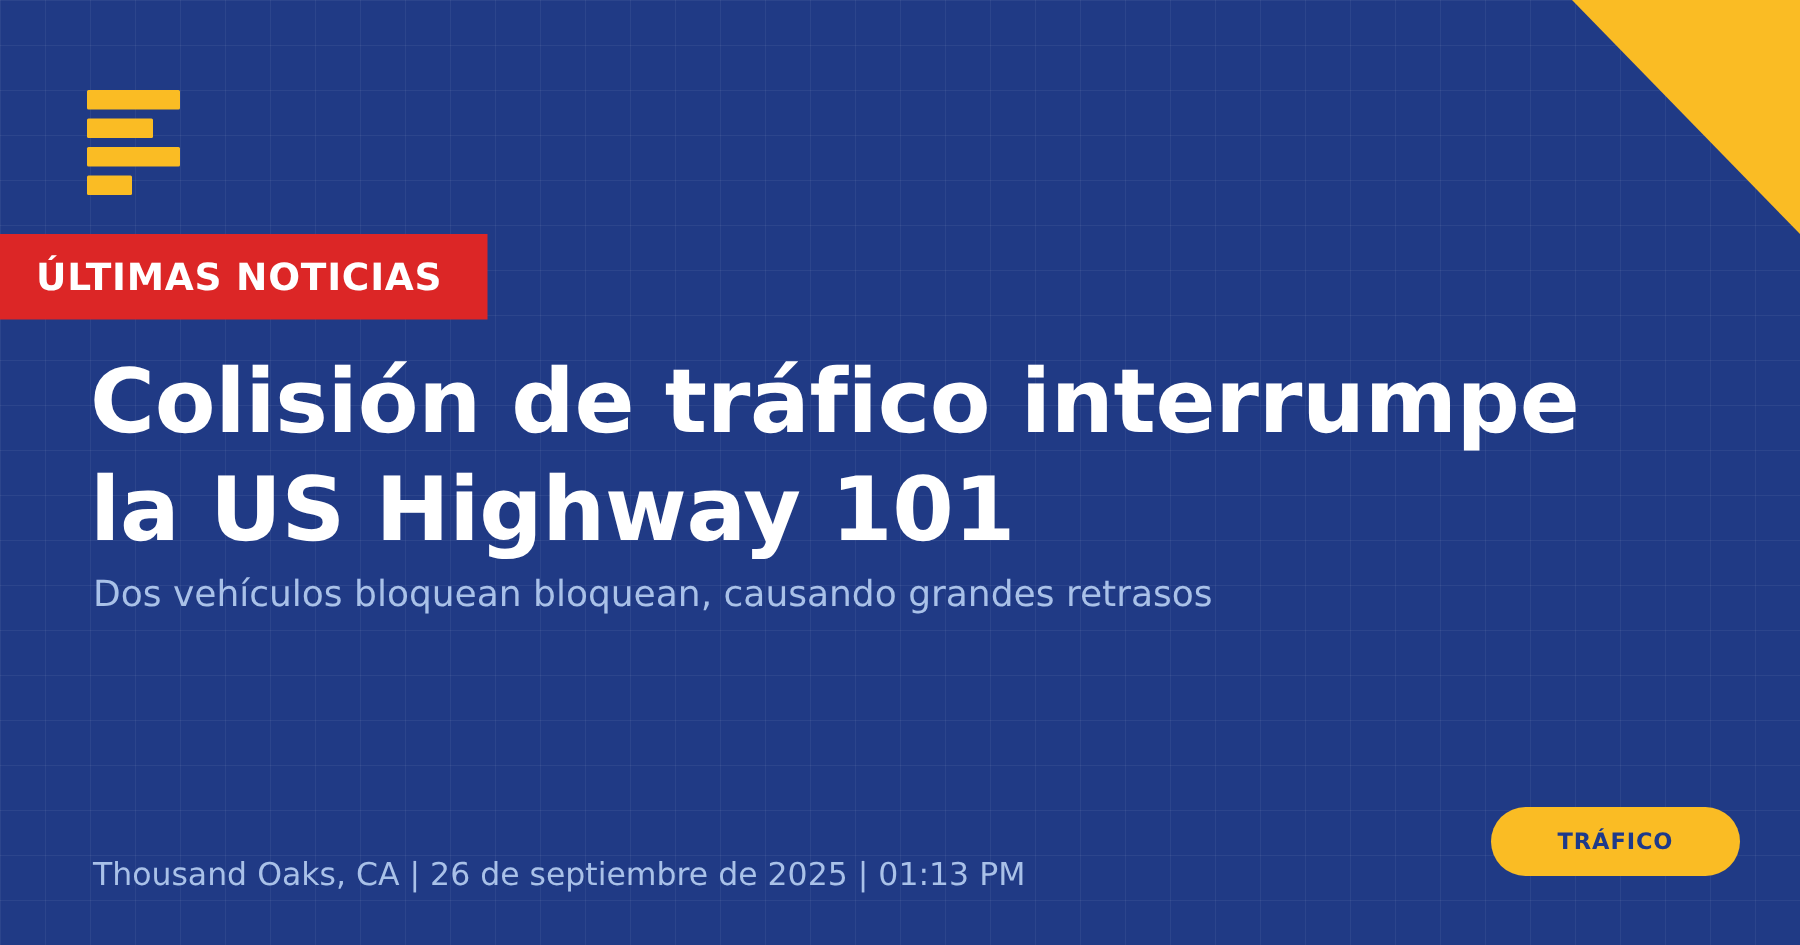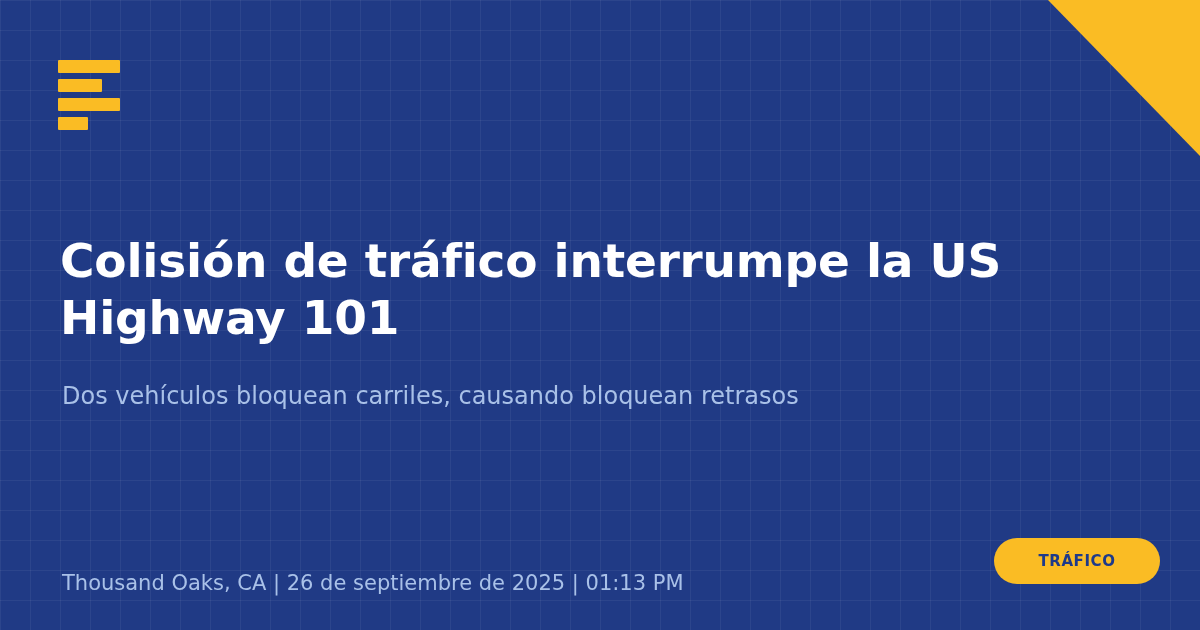--- a/index.html
+++ b/index.html
@@ -66,21 +66,21 @@
     line-height:1;
     white-space:nowrap;
   }
 
   
   .headline {
     position:absolute;
     left:60px; top:232px;
     width:1040px;
     color:#ffffff;
-    font-size:47px;
+    font-size:59px;
     font-weight:bold;
     line-height:1.22;
     letter-spacing:-0.2px;
   }
 
   
   .subtitle {
     position:absolute;
     left:62px; top:381px;
     width:1040px;
@@ -126,22 +126,23 @@
 
   <div class="corner-wedge"></div>
 
   <div class="logo">
     <div class="bar w1"></div>
     <div class="bar w2"></div>
     <div class="bar w3"></div>
     <div class="bar w4"></div>
   </div>
 
+  <div class="badge-breaking">ÚLTIMAS NOTICIAS</div>
 
   <h1 class="headline">Colisión de tráfico interrumpe la US Highway 101</h1>
 
-  <p class="subtitle">Dos vehículos bloquean carriles, causando bloquean retrasos</p>
+  <p class="subtitle">Dos vehículos bloquean bloquean, causando grandes retrasos</p>
 
   <div class="footer-meta">Thousand Oaks, CA | 26 de septiembre de 2025 | 01:13 PM</div>
 
   <div class="category-pill">TRÁFICO</div>
 
 </div>
 
 </body></html>

